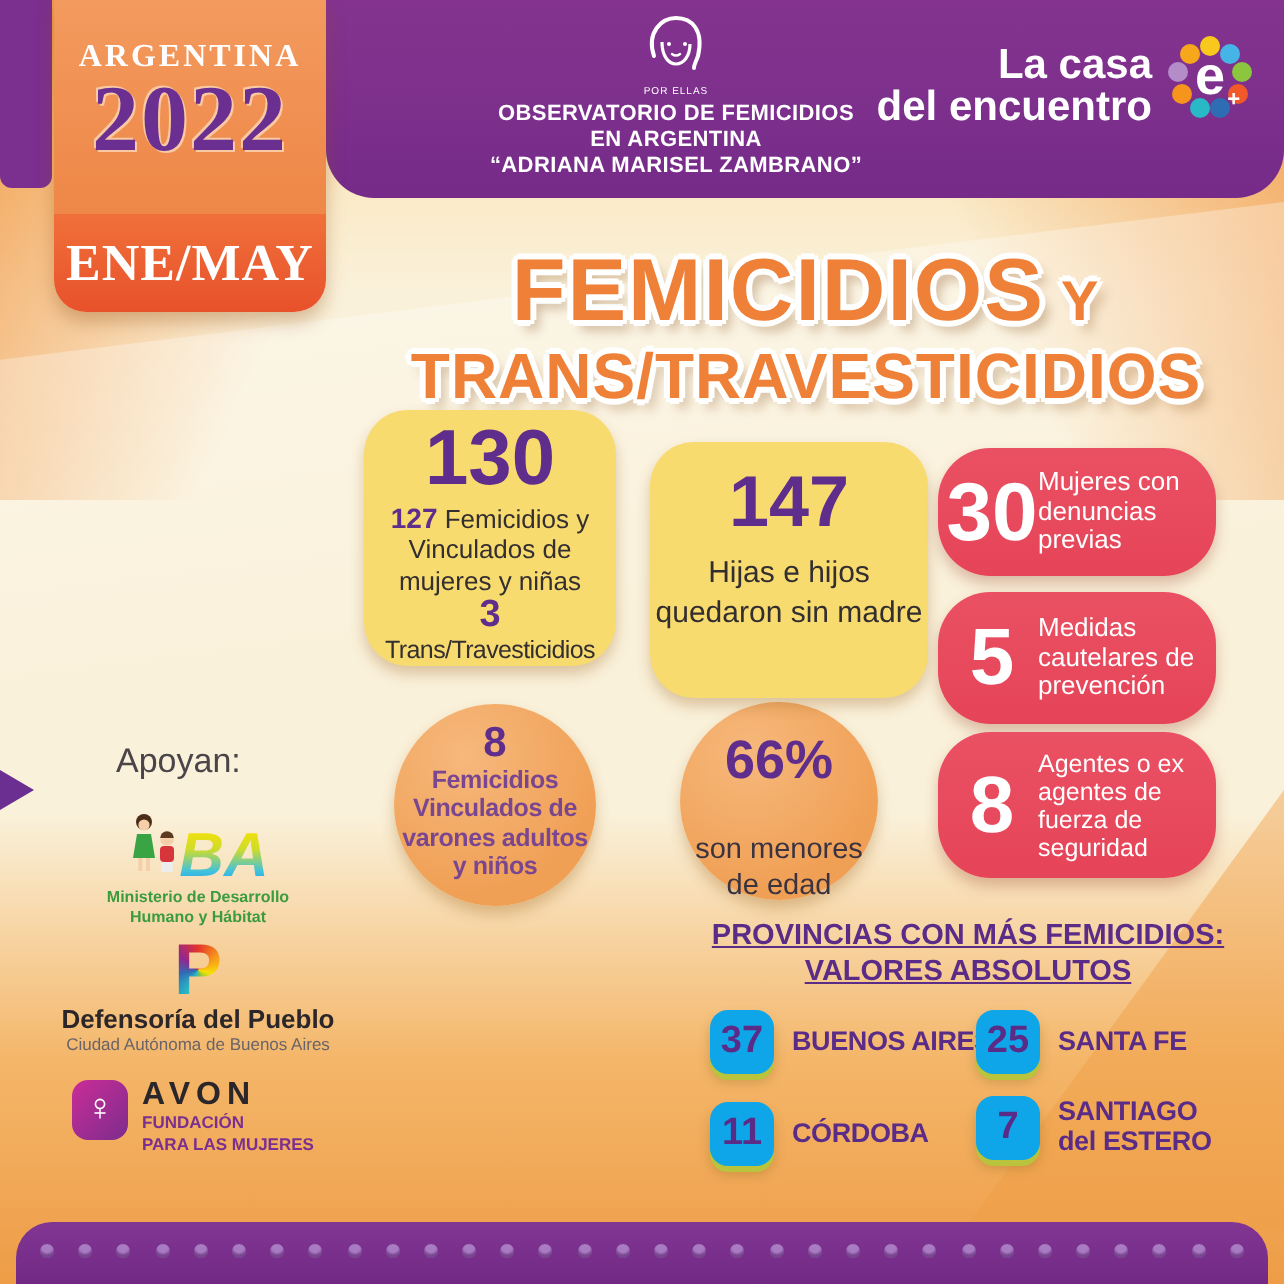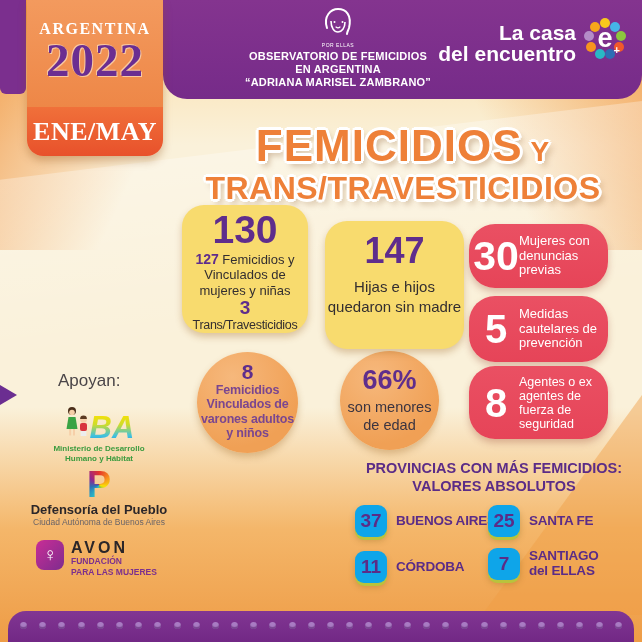--- a/index.html
+++ b/index.html
@@ -81,21 +81,21 @@
   .rbox2{ top:296px; height:66px; }
   .rbox3{ top:366px; height:73px; } .rbox3 .lbl{ font-size:12.5px; }
 
   .ocircle{ position:absolute; border-radius:50%; z-index:2; text-align:center;
     background:radial-gradient(circle at 35% 25%,#F6B87C 0%,#F0A055 70%); box-shadow:0 4px 7px rgba(150,90,20,.30); }
   .oc1{ left:197px; top:352px; width:101px; height:101px; padding-top:8px; }
   .oc1 .num{ color:#5F2D8C; font-size:21px; font-weight:800; line-height:1.1; }
   .oc1 .lbl{ color:#7A468F; font-size:12.5px; line-height:1.15; font-weight:600; letter-spacing:-.2px; }
   .oc2{ left:340px; top:351px; width:99px; height:99px; padding-top:15px; }
   .oc2 .num{ color:#5F2D8C; font-size:27px; font-weight:800; line-height:1.1; }
-  .oc2 .lbl{ color:#3B3440; font-size:14.5px; line-height:1.25; font-weight:500; margin-top:2px; }
+  .oc2 .lbl{ color:#3B3440; font-size:14.5px; line-height:1.25; font-weight:500; margin-top:20px; }
 
   
   .gcircle{ position:absolute; left:172px; top:451px; width:173px; height:173px; border-radius:50%; z-index:6;
     background:radial-gradient(circle at 35% 25%,#DFE566 0%,#CFD93F 75%);
     box-shadow:0 5px 9px rgba(120,80,10,.35); text-align:center; padding-top:20px; }
   .gcircle .num{ color:#E8485C; font-size:29px; font-weight:800; line-height:1.0; }
   .gcircle .lbl{ color:#35303A; font-size:14.5px; font-weight:500; line-height:1.2; letter-spacing:-.3px; }
   .gcircle .row2{ margin-top:7px; }
 
   
@@ -115,22 +115,22 @@
   .dp-l1{ font-size:13px; font-weight:700; color:#2B2629; line-height:1.1; margin-top:1px; }
   .dp-l2{ font-size:8.5px; color:#6A6468; font-weight:500; }
   .avon{ position:absolute; left:36px; top:540px; display:flex; align-items:flex-start; z-index:2; }
   .avon-mark{ width:28px; height:30px; border-radius:8px; background:linear-gradient(135deg,#C92D96 0%,#7E2C8E 100%);
     color:#fff; font-size:19px; text-align:center; line-height:30px; }
   .avon-text{ margin-left:7px; }
   .avon-name{ font-size:16px; font-weight:800; color:#2B2629; letter-spacing:3px; line-height:1.0; }
   .avon-l1,.avon-l2{ font-size:8.5px; font-weight:700; color:#7B2F8E; line-height:1.25; }
 
   
-  .prov-header{ position:absolute; left:360px; top:459px; width:268px; text-align:center; z-index:2;
-    color:#5B2C87; font-weight:800; }
+  .prov-header{ position:absolute; left:350px; top:459px; width:268px; text-align:center; z-index:2;
+    color:#5B2C87; font-weight:800;text-decoration:underline; }
   .prov-h1{ font-size:14.5px; line-height:1.25; }
   .prov-h2{ font-size:14.5px; line-height:1.25; }
   .pv{ position:absolute; display:flex; align-items:center; z-index:2; }
   .pv-badge{ width:32px; height:32px; border-radius:9px; background:#0ea5e9; flex:0 0 32px;
     box-shadow:0 3px 0 #B9C33C,0 4px 6px rgba(120,90,20,.3);
     color:#5B2C87; font-size:19px; font-weight:800; text-align:center; line-height:32px; }
   .pv-label{ margin-left:9px; color:#5B2C87; font-size:13.5px; font-weight:600; line-height:1.1; letter-spacing:-.2px; }
   .pv1{ left:355px; top:505px; } .pv2{ left:488px; top:505px; }
   .pv3{ left:355px; top:551px; } .pv4{ left:488px; top:548px; }
   .pv4 .pv-label{ max-width:84px; }
@@ -281,21 +281,21 @@
   <div class="pv pv2">
     <div class="pv-badge">25</div>
     <div class="pv-label">SANTA FE</div>
   </div>
   <div class="pv pv3">
     <div class="pv-badge">11</div>
     <div class="pv-label">CÓRDOBA</div>
   </div>
   <div class="pv pv4">
     <div class="pv-badge">7</div>
-    <div class="pv-label">SANTIAGO del ELLAS</div>
+    <div class="pv-label">SANTIAGO del ESTERO</div>
   </div>
 
   <div class="footer">
     <div class="footer-dots">
         <span class="f-dot"></span>
         <span class="f-dot"></span>
         <span class="f-dot"></span>
         <span class="f-dot"></span>
         <span class="f-dot"></span>
         <span class="f-dot"></span>

